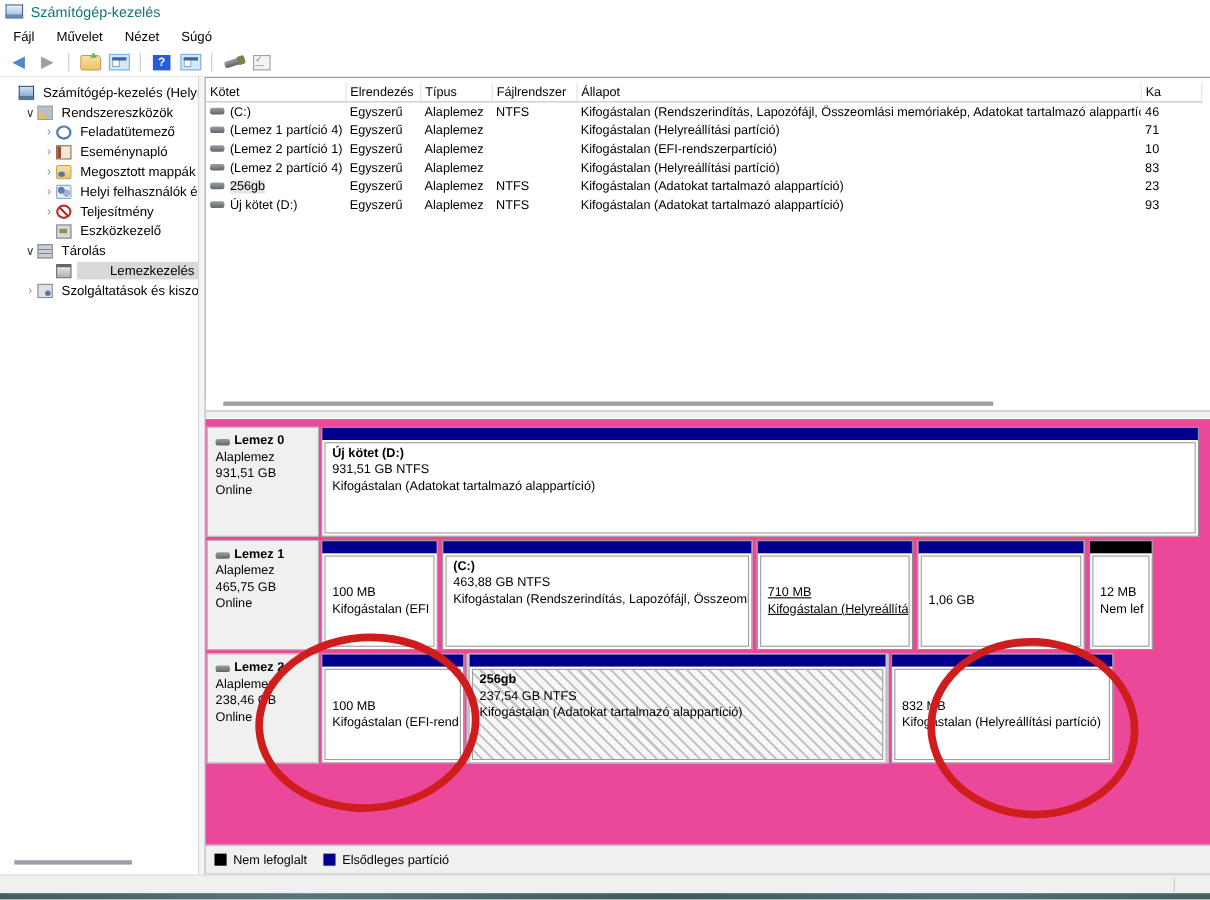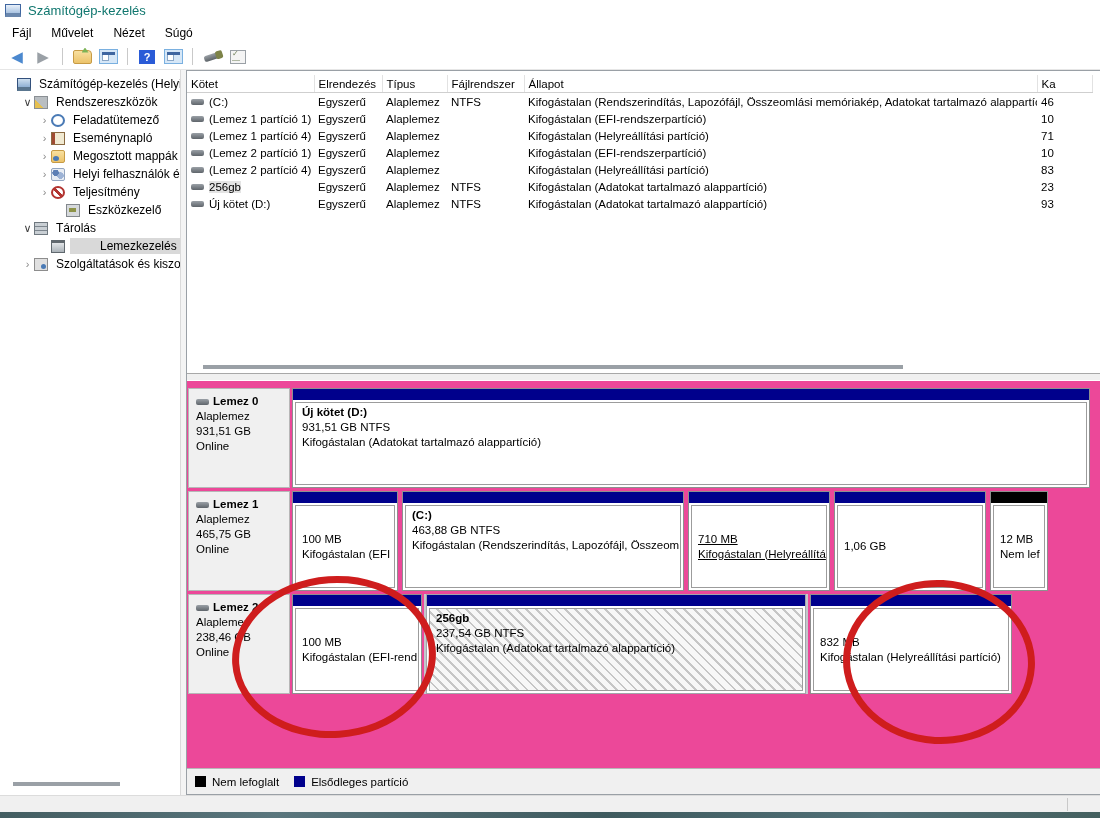--- a/index.html
+++ b/index.html
@@ -176,21 +176,21 @@
         <div class="tree-row" style="padding-left: 38px;">
           <span class="expander">›</span>
           <span class="ti ti-local-users"></span>
           <span class="tree-label">Helyi felhasználók és cs</span>
         </div>
         <div class="tree-row" style="padding-left: 38px;">
           <span class="expander">›</span>
           <span class="ti ti-performance"></span>
           <span class="tree-label">Teljesítmény</span>
         </div>
-        <div class="tree-row" style="padding-left: 38px; margin-left: 15px;">
+        <div class="tree-row" style="padding-left: 38px;">
           <span class="expander"></span>
           <span class="ti ti-device-manager"></span>
           <span class="tree-label">Eszközkezelő</span>
         </div>
         <div class="tree-row" style="padding-left: 21px;">
           <span class="expander open">∨</span>
           <span class="ti ti-storage"></span>
           <span class="tree-label">Tárolás</span>
         </div>
         <div class="tree-row selected" style="padding-left: 38px;">
@@ -235,28 +235,20 @@
         <tbody>
             <tr>
               <td><span class="vol-ico"></span><span>(C:)</span></td>
               <td>Egyszerű</td>
               <td>Alaplemez</td>
               <td>NTFS</td>
               <td>Kifogástalan (Rendszerindítás, Lapozófájl, Összeomlási memóriakép, Adatokat tartalmazó alappartíció)</td>
               <td>46</td>
             </tr>
             <tr>
-              <td><span class="vol-ico"></span><span>(Lemez 1 partíció 1)</span></td>
-              <td>Egyszerű</td>
-              <td>Alaplemez</td>
-              <td></td>
-              <td>Kifogástalan (EFI-rendszerpartíció)</td>
-              <td>10</td>
-            </tr>
-            <tr>
               <td><span class="vol-ico"></span><span>(Lemez 1 partíció 4)</span></td>
               <td>Egyszerű</td>
               <td>Alaplemez</td>
               <td></td>
               <td>Kifogástalan (Helyreállítási partíció)</td>
               <td>71</td>
             </tr>
             <tr>
               <td><span class="vol-ico"></span><span>(Lemez 2 partíció 1)</span></td>
               <td>Egyszerű</td>

